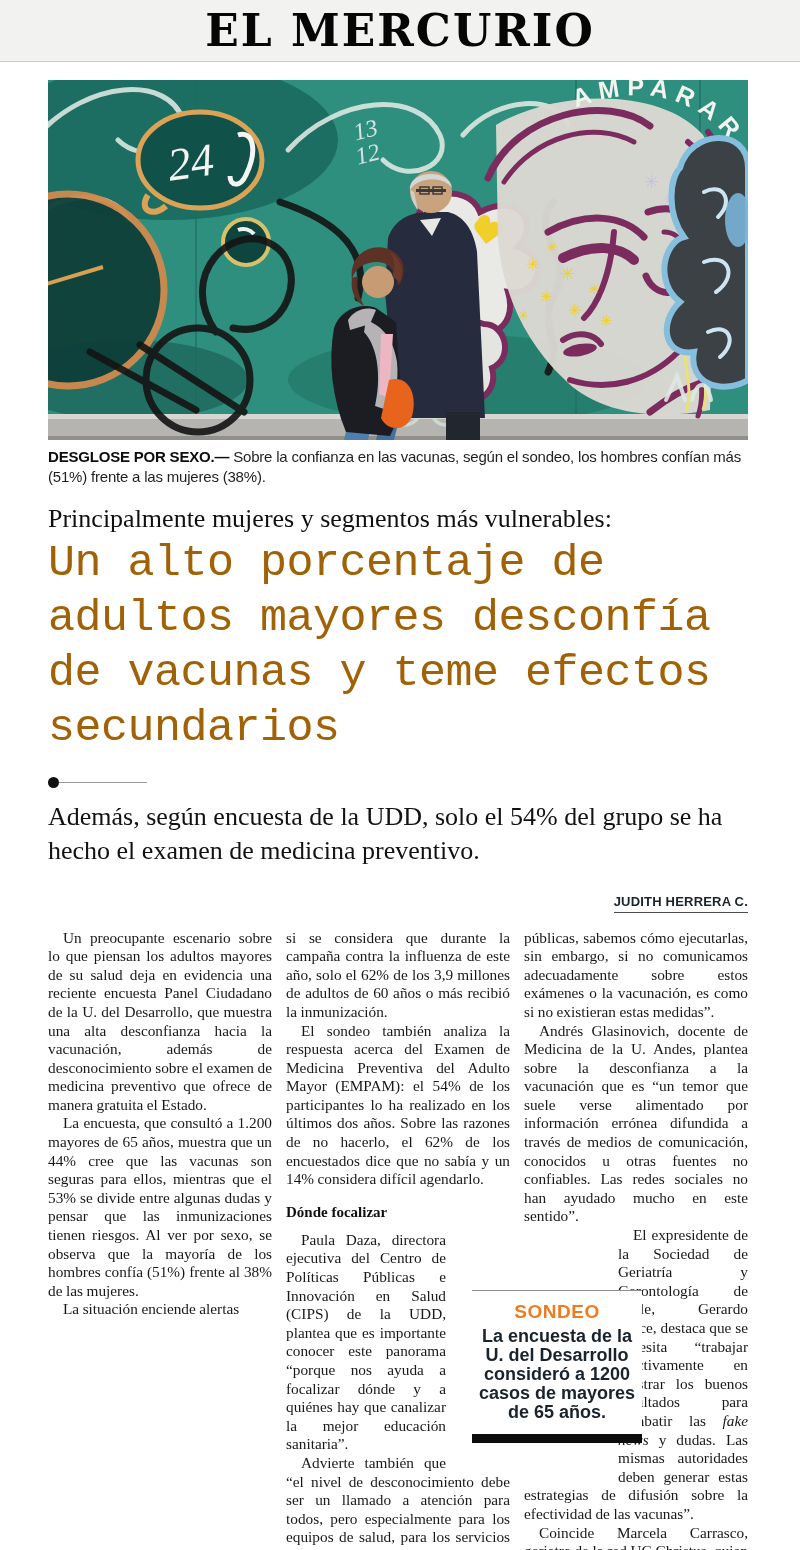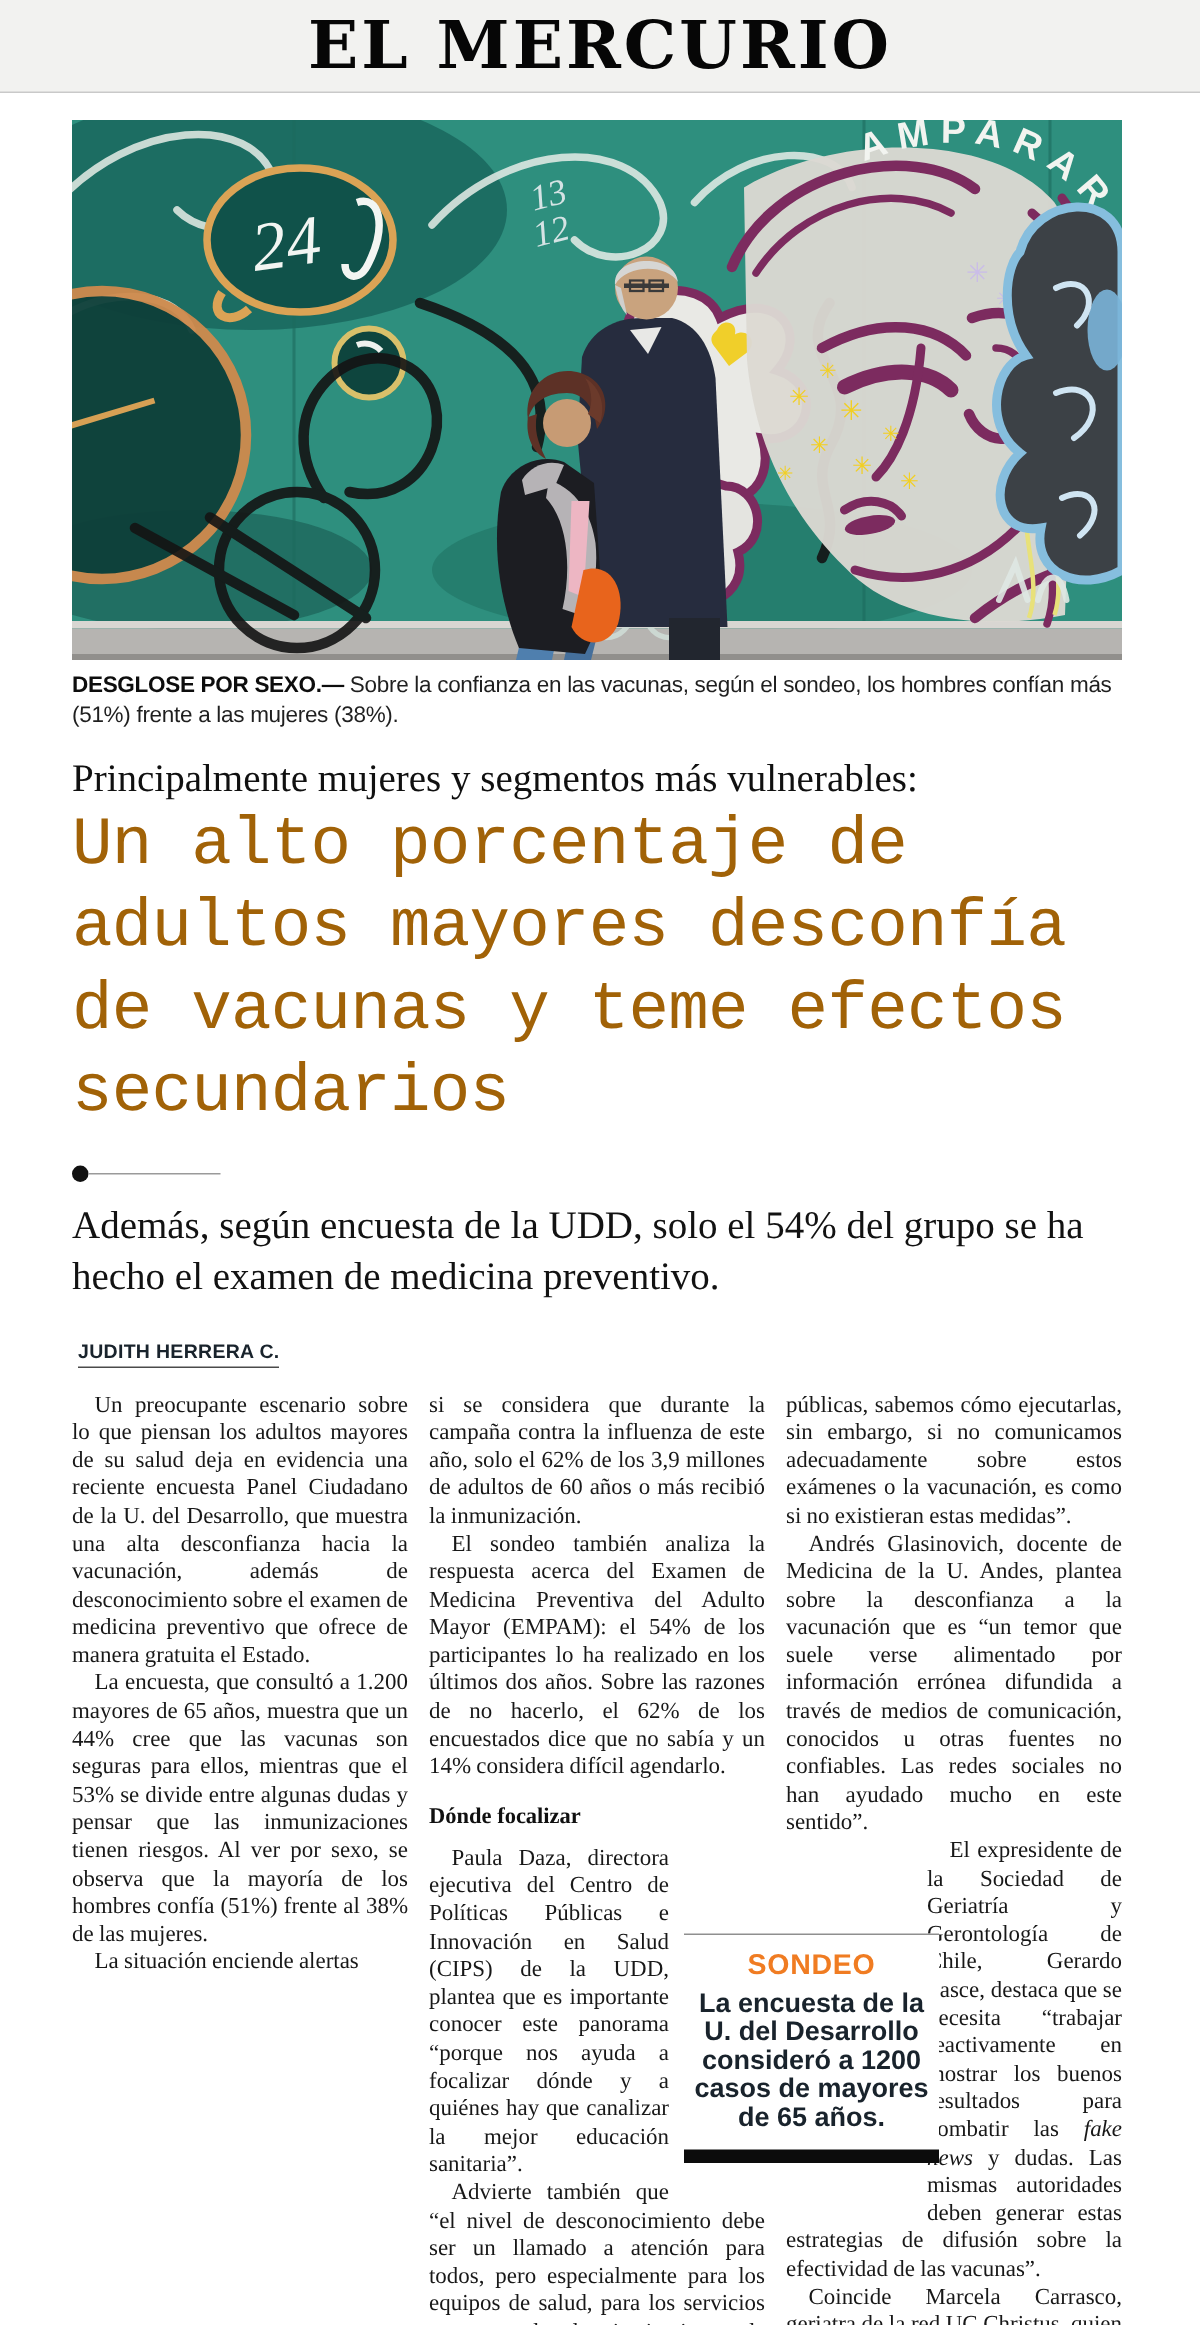--- a/index.html
+++ b/index.html
@@ -30,21 +30,21 @@
   .kicker{margin:16px 0 0 0;font-size:26px;line-height:1.15;color:#101010;font-weight:400;}
   .headline{
     margin:4px 0 0 0;font-weight:400;font-size:45px;line-height:1.22;
     letter-spacing:-0.5px;color:#a16207;font-family:Liberation Mono, monospace;
   }
   .sep{margin:20px 0 0 0;display:flex;align-items:center;height:12px;}
   .sep .dot{width:11px;height:11px;border-radius:50%;background:#111;}
   .sep .rule{width:88px;height:1px;background:#9a9a9a;}
   .subhead{margin:11px 0 0 0;font-size:26px;line-height:1.3;color:#121212;font-weight:400;}
   
-  .byline-row{margin:24px 0 0 4px;}
+  .byline-row{margin:24px 0 0 4px;text-align:right;}
   .byline{
     display:inline-block;font-family:"Liberation Sans", sans-serif;font-weight:700;
     font-size:13px;letter-spacing:0.2px;color:#19232c;
     border-bottom:1.5px solid #4a4a4a;padding-bottom:3px;
   }
   
   .columns-wrap{position:relative;margin-top:16px;}
   .columns{display:flex;gap:14px;}
   .col{width:224px;}
   .body-p{
@@ -54,21 +54,21 @@
   .body-p.indent{text-indent:15px;}
   .crosshead{
     margin:15px 0 10px 0;font-size:15px;font-weight:700;color:#101010;
     font-family:"Liberation Serif", serif;
   }
   .float-spacer{display:block;}
   .float-spacer.wrap-right{float:right;width:64px;height:168px;margin-top:56px;}
   .float-spacer.wrap-left{float:left;width:94px;height:168px;margin-top:74px;}
   
   .sondeo{
-    position:absolute;left:408px;top:352px;width:166px;
+    position:absolute;left:424px;top:352px;width:166px;
     border-top:1px solid #8f8f8f;border-bottom:9px solid #0c0c0c;
     padding:10px 2px 12px 2px;background:#ffffff;text-align:center;
     font-family:"Liberation Sans", sans-serif;
   }
   .sondeo .sondeo-title{
     margin:0 0 4px 0;font-size:19px;font-weight:700;letter-spacing:0.5px;
   }
   .sondeo .sondeo-text{
     margin:0;font-size:18px;line-height:19px;font-weight:700;color:#19232c;
   }

